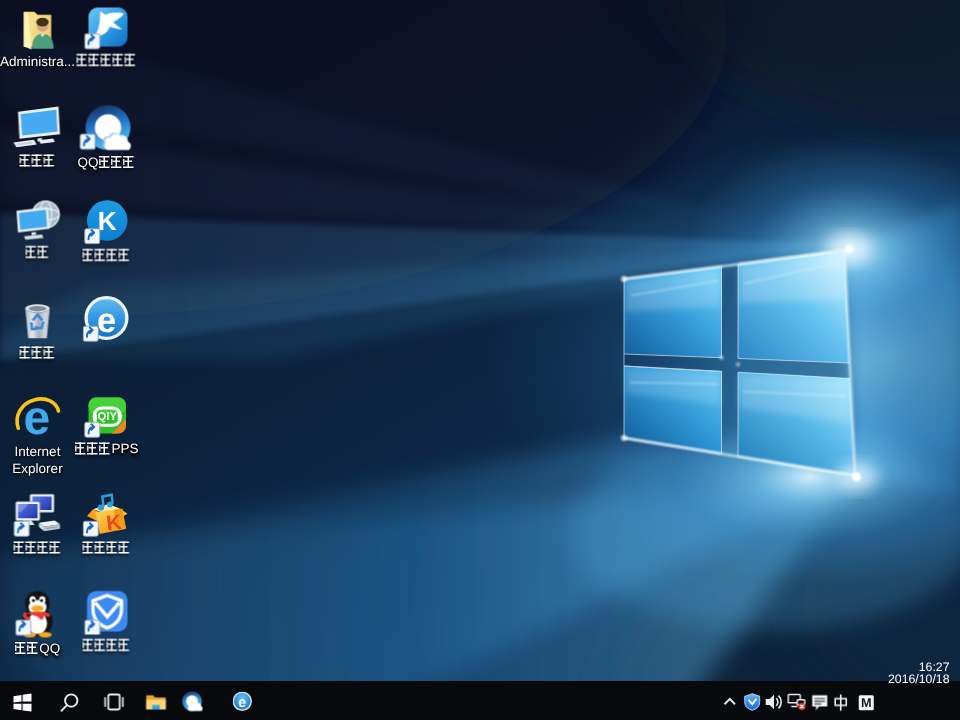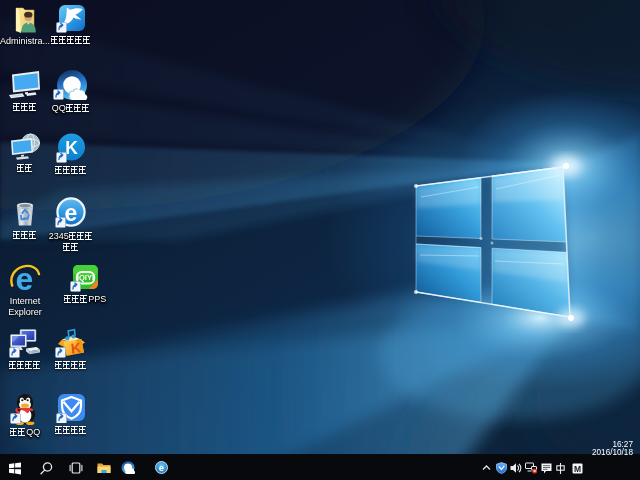--- a/index.html
+++ b/index.html
@@ -292,30 +292,29 @@
               <stop offset="1" stop-color="#1470bd"></stop>
             </linearGradient>
           </defs>
 <circle cx="16" cy="15" r="13.6" fill="url(#e2g)" stroke="#eef4f9" stroke-width="2.2"></circle>
 <text x="16" y="24" font-family="Liberation Sans" font-size="23" font-weight="bold" fill="#fff" text-anchor="middle">e</text>
 <g>
             <rect x="0.5" y="20.5" width="10" height="10" rx="1.2" fill="#f2f6fa" stroke="#8aa2b8" stroke-width="0.6"></rect>
             <path d="M3,27.5 C3,24.3 4.6,23.1 6.8,23.1 M6.8,23.1 L4.9,21.4 M6.8,23.1 L4.9,25.0" fill="none" stroke="#1b66c9" stroke-width="1.3" stroke-linecap="round"></path>
           </g>
         </svg>
-        <div class="lab zs">2345<i class="z"></i><i class="z"></i><i class="z"></i><br><i class="z"></i><i class="z"></i></div>
       </div>
 <div class="it" style="left:-7px;top:262px">
         <svg width="32" height="32" viewBox="0 0 32 32">
 <text x="15.5" y="27.5" font-family="Liberation Sans" font-size="32" font-weight="bold" fill="#41abea" text-anchor="middle">e</text>
 <path d="M3.2,23.5 C0.4,15.5 5,7 13.8,4.6 C21.8,2.4 28.6,6 30,12" fill="none" stroke="#f9c31a" stroke-width="2.4" stroke-linecap="round"></path>
 </svg>
         <div class="lab">Internet<br>Explorer</div>
       </div>
-<div class="it" style="left:53px;top:262px">
+<div class="it" style="left:39px;top:262px">
         <svg width="30" height="30" viewBox="0 0 30 30">
 <rect x="3" y="3" width="25" height="24" rx="5" fill="#2fc224"></rect>
 <rect x="3" y="3" width="25" height="11" rx="5" fill="#46d03a"></rect>
 <path d="M18.5,27 L28,17.5 L28,21.5 A5.5,5.5 0 0 1 22.5,27 Z" fill="#f08124"></path>
 <rect x="6.8" y="10" width="17.4" height="11.5" rx="5" fill="none" stroke="#ffffff" stroke-width="2"></rect>
 <text x="15.5" y="18.2" font-family="Liberation Sans" font-size="7.5" font-weight="bold" fill="#fff" text-anchor="middle">iQIYI</text>
 <g>
             <rect x="0.5" y="19.5" width="10" height="10" rx="1.2" fill="#f2f6fa" stroke="#8aa2b8" stroke-width="0.6"></rect>
             <path d="M3,27.0 C3,23.8 4.6,22.6 6.8,22.6 M6.8,22.6 L4.9,20.9 M6.8,22.6 L4.9,24.5" fill="none" stroke="#1b66c9" stroke-width="1.3" stroke-linecap="round"></path>
           </g>

